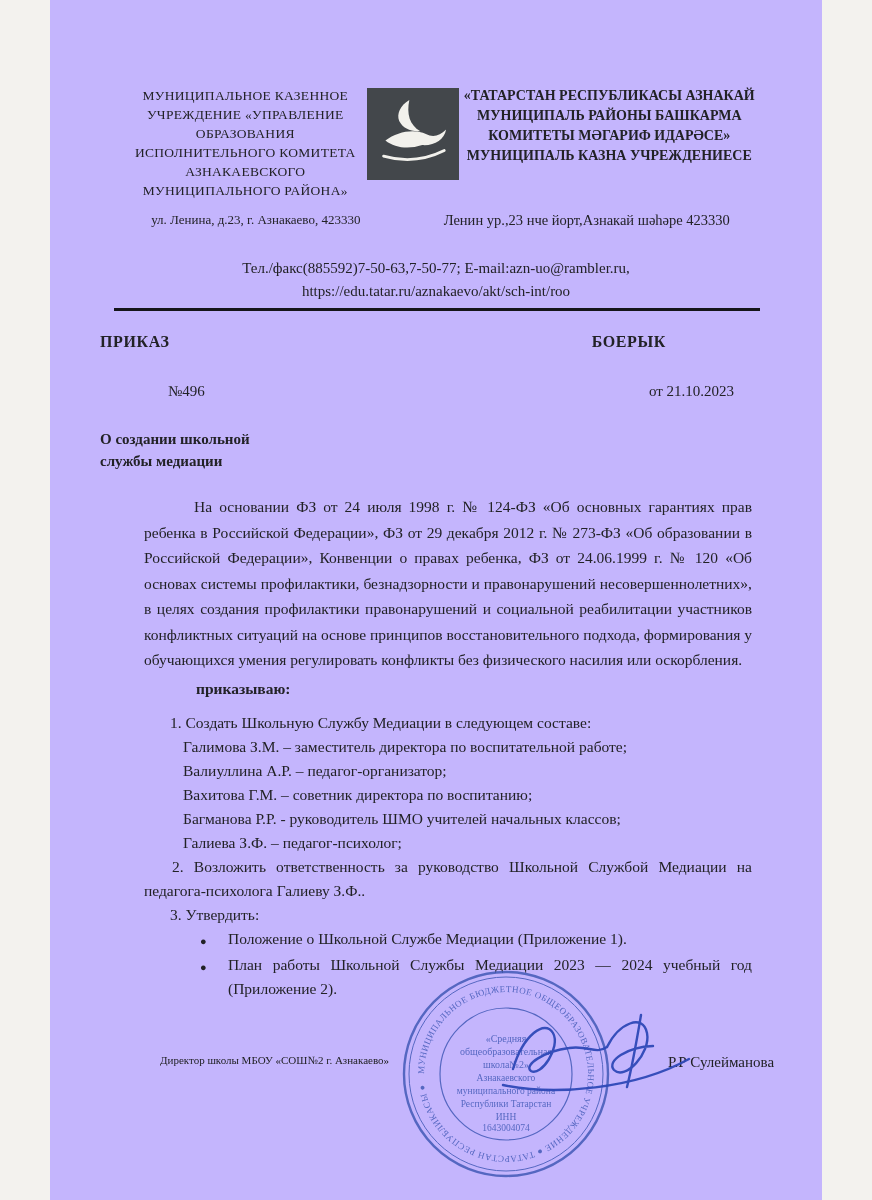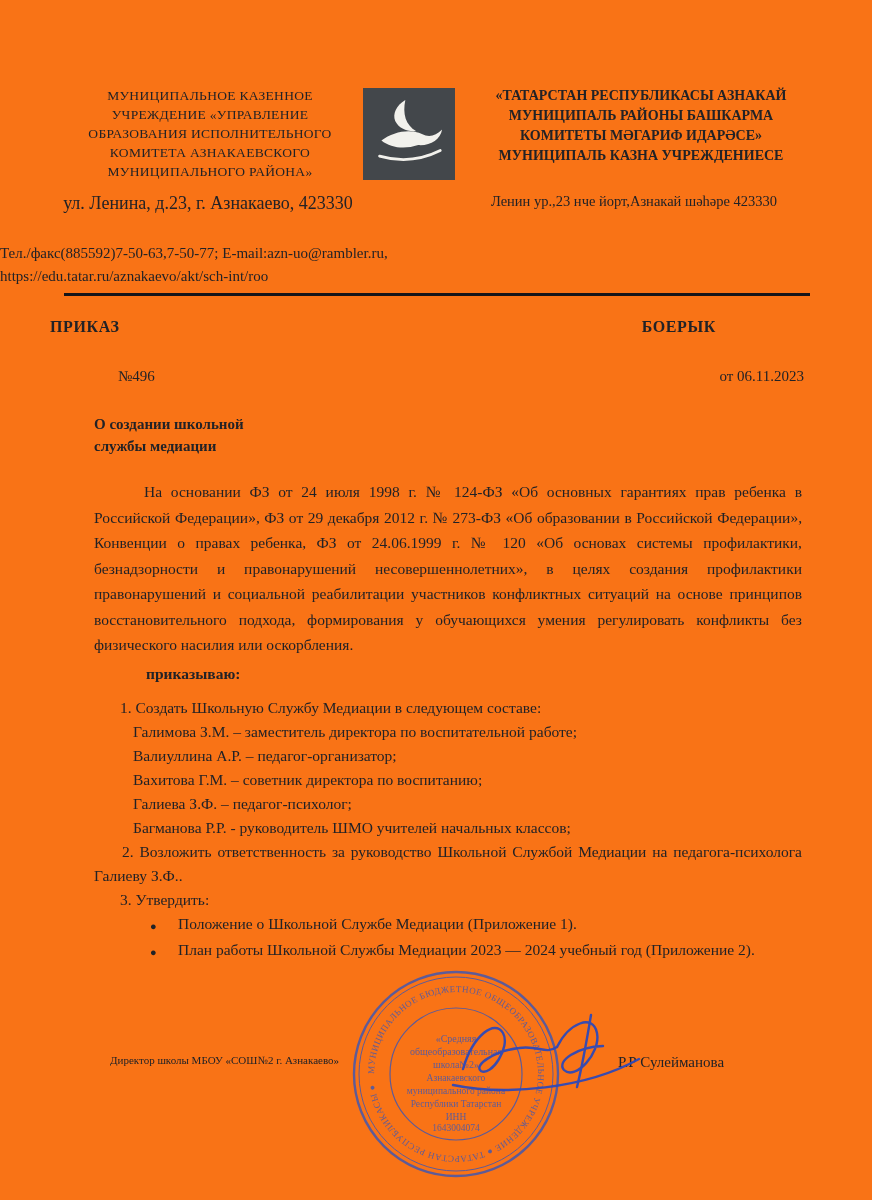--- a/index.html
+++ b/index.html
@@ -1,21 +1,21 @@
 <!DOCTYPE html>
 <html><head>
 <meta charset="utf-8">
 <style>
   html, body { margin: 0; padding: 0; background: #f3f2ee; }
   .page {
     position: relative;
-    width: 872px;
+    width: 772px;
     height: 1200px;
     margin: 0 auto;
-    background: #f97316;
+    background: #c4b5fd;
     font-family: "Liberation Serif", serif;
     color: #222226;
     overflow: hidden;
   }
 
   
   .header-row {
     display: flex;
     justify-content: space-between;
     align-items: flex-start;
@@ -42,26 +42,26 @@
     font-size: 14px;
     line-height: 20px;
     text-transform: uppercase;
   }
   .address-row {
     display: flex;
     justify-content: space-between;
     padding: 0 52px 0 58px;
     margin-top: 12px;
   }
-  .addr-left  { width: 300px; text-align: center; font-size: 18px; }
+  .addr-left  { width: 300px; text-align: center; font-size: 13px; }
   .addr-right { width: 372px; text-align: center; font-size: 14.5px; }
 
   .contacts {
     margin-top: 28px;
-    text-align: left;
+    text-align: center;
     font-size: 15px;
     line-height: 23px;
   }
   .rule {
     margin: 5px 62px 0 64px;
     border: none;
     border-top: 3px solid #15151a;
   }
 
   
@@ -69,25 +69,25 @@
     display: flex;
     justify-content: space-between;
     padding: 22px 156px 0 50px;
     font-weight: bold;
     font-size: 16px;
     letter-spacing: 0.6px;
   }
   .num-row {
     display: flex;
     justify-content: space-between;
-    padding: 32px 68px 0 118px;
+    padding: 32px 88px 0 118px;
     font-size: 15px;
   }
   .subject {
-    margin: 28px 0 0 94px;
+    margin: 28px 0 0 50px;
     font-weight: bold;
     font-size: 15px;
     line-height: 22px;
   }
 
   
   .preamble {
     margin: 22px 70px 0 94px;
     text-align: justify;
     font-size: 15.5px;
@@ -169,40 +169,40 @@
 
   <hr class="rule">
 
   <div class="titles-row">
     <span>ПРИКАЗ</span>
     <span>БОЕРЫК</span>
   </div>
 
   <div class="num-row">
     <span>№496</span>
-    <span>от 06.11.2023</span>
+    <span>от 21.10.2023</span>
   </div>
 
   <div class="subject">
     <div>О создании школьной</div>
     <div>службы медиации</div>
   </div>
 
   <p class="preamble">На основании ФЗ от 24 июля 1998 г. № 124-ФЗ «Об основных гарантиях прав ребенка в Российской Федерации», ФЗ от 29 декабря 2012 г. № 273-ФЗ «Об образовании в Российской Федерации», Конвенции о правах ребенка, ФЗ от 24.06.1999 г. № 120 «Об основах системы профилактики, безнадзорности и правонарушений несовершеннолетних», в целях создания профилактики правонарушений и социальной реабилитации участников конфликтных ситуаций на основе принципов восстановительного подхода, формирования у обучающихся умения регулировать конфликты без физического насилия или оскорбления.</p>
 
   <div class="decree-word">приказываю:</div>
 
   <div class="order-list">
     <div class="item-num">1. Создать Школьную Службу Медиации в следующем составе:</div>
 
     <div class="member-line">Галимова З.М. – заместитель директора по воспитательной работе;</div>
     <div class="member-line">Валиуллина А.Р. – педагог-организатор;</div>
     <div class="member-line">Вахитова Г.М.  – советник директора по воспитанию;</div>
+    <div class="member-line">Багманова Р.Р.  - руководитель ШМО учителей начальных классов;</div>
     <div class="member-line">Галиева З.Ф.  – педагог-психолог;</div>
-    <div class="member-line">Багманова Р.Р.  - руководитель ШМО учителей начальных классов;</div>
 
     <div class="item-wrap">2. Возложить ответственность за руководство Школьной Службой Медиации на педагога-психолога Галиеву З.Ф..</div>
     <div class="item-num">3. Утвердить:</div>
 
     <div class="bullet-row">
       <span class="bullet-mark">●</span>
       <span class="bullet-text">Положение о Школьной Службе Медиации (Приложение 1).</span>
     </div>
     <div class="bullet-row">
       <span class="bullet-mark">●</span>

